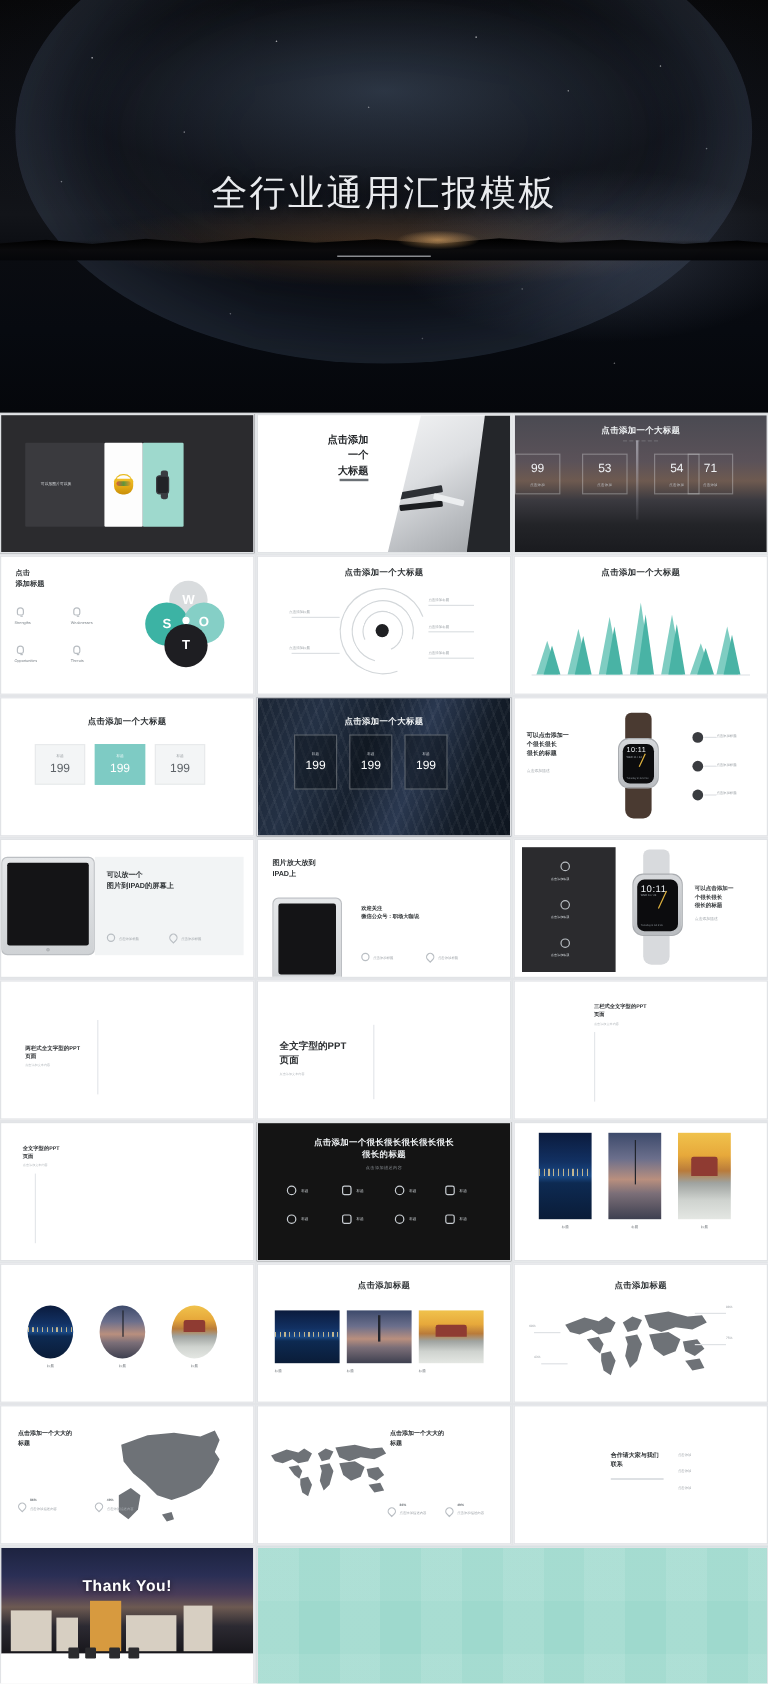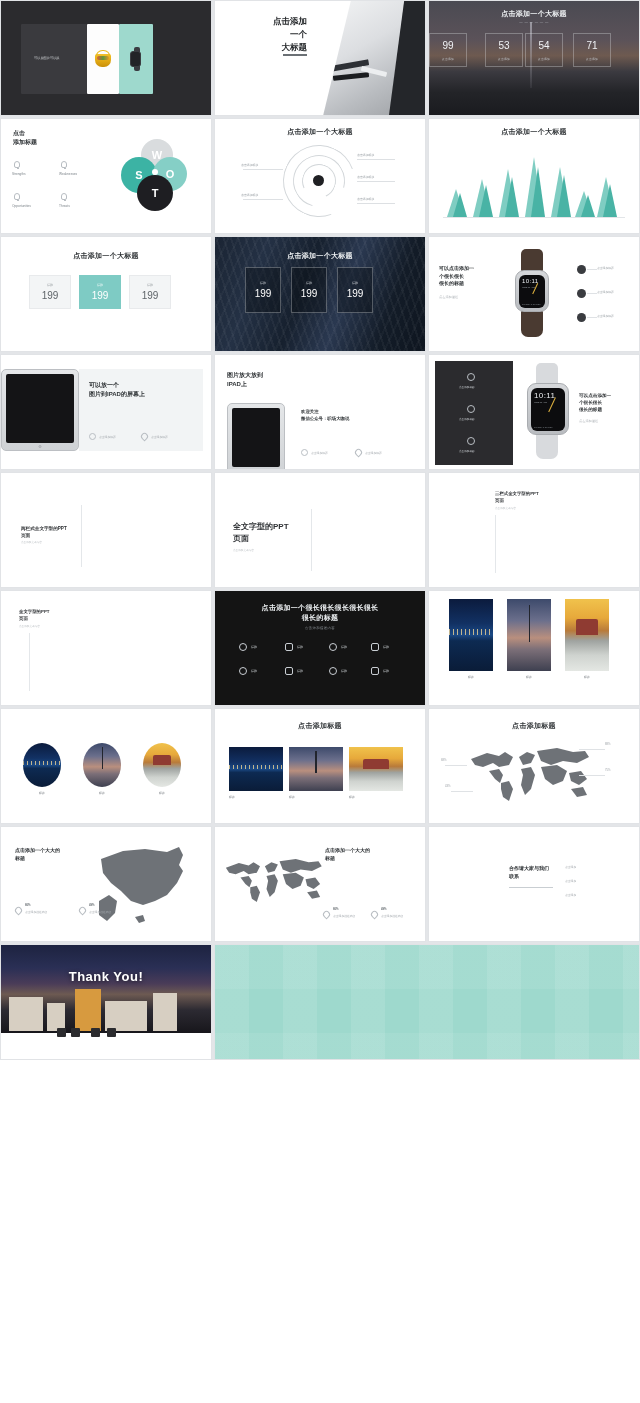--- a/index.html
+++ b/index.html
@@ -432,20 +432,29 @@
     background:
       repeating-linear-gradient(90deg, rgba(255,255,255,.10) 0 34px, rgba(0,0,0,0) 34px 68px),
       repeating-linear-gradient(180deg, rgba(255,255,255,.07) 0 44px, rgba(0,0,0,0) 44px 88px);
   }
 </style>
 </head>
 <body>
 
 <div id="page">
 
+  <div class="hero">
+    <div class="hero-stars"></div>
+    <div class="hero-arch"></div>
+    <div class="hero-ridge"></div>
+    <div class="hero-horizon"></div>
+    <div class="hero-glow"></div>
+    <div class="hero-title">全行业通用汇报模板</div>
+    <div class="hero-rule"></div>
+  </div>
 
   <div class="grid">
 
     <div class="slide dark">
       <div class="ph-panel ph-gray" style="left:20px;top:23px;width:66px;height:70px;"></div>
       <div class="ph-cap" style="left:33px;top:55px;">可以放图片可以换</div>
       <div class="ph-panel ph-white" style="left:86px;top:23px;width:32px;height:70px;">
         <div class="basket" style="left:8px;top:30px;"></div>
       </div>
       <div class="ph-panel ph-mint" style="left:118px;top:23px;width:34px;height:70px;">
@@ -472,21 +481,21 @@
       <div class="s-title light">点击添加一个大标题</div>
       <div class="s-sub" style="top:19px;color:#b7bbc0;">— — — — — —</div>
       <div class="stat-box" style="left:0;">
         <div class="stat-num">99</div>
         <div class="stat-lbl">点击添加</div>
       </div>
       <div class="stat-box" style="left:56px;">
         <div class="stat-num">53</div>
         <div class="stat-lbl">点击添加</div>
       </div>
-      <div class="stat-box" style="left:96px;padding-left:15px;">
+      <div class="stat-box" style="left:116px;padding-left:15px;">
         <div class="stat-num">54</div>
         <div class="stat-lbl">点击添加</div>
       </div>
       <div class="stat-box" style="left:144px;">
         <div class="stat-num">71</div>
         <div class="stat-lbl">点击添加</div>
       </div>
     </div>
 
     <div class="slide">

